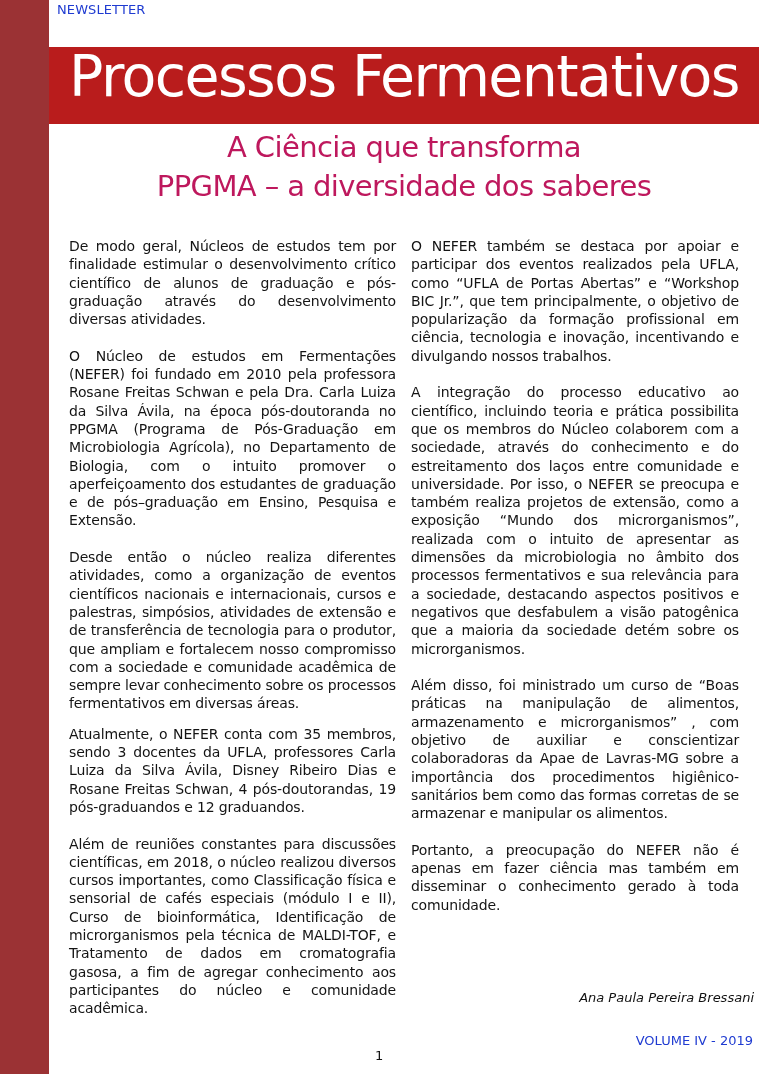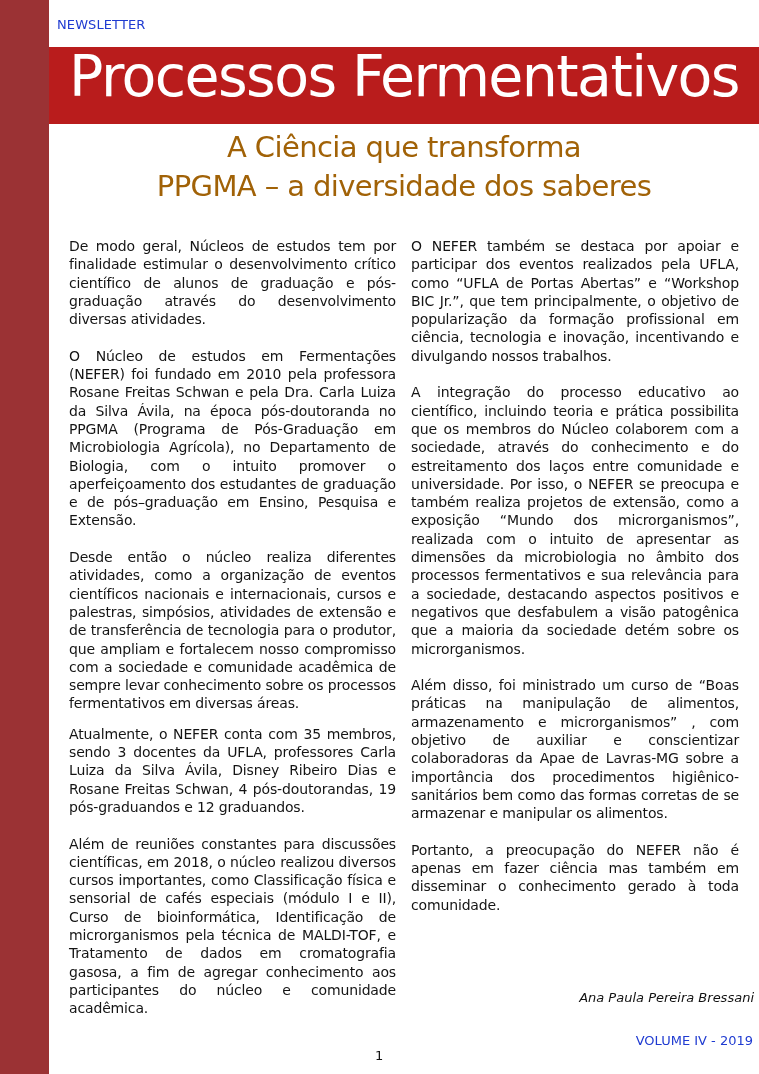--- a/index.html
+++ b/index.html
@@ -7,40 +7,40 @@
       width: 759px; height: 1074px; position: relative; overflow: hidden;
       background: #ffffff;
       font-family: "DejaVu Sans", sans-serif;
       color: #1a1a1a;
     }
     .side-bar {
       position: absolute; left: 0; top: 0; width: 49px; height: 1074px;
       background: #9b3234;
     }
     .kicker {
-      position: absolute; left: 57px; top: 17px;
+      position: absolute; left: 57px; top: 2px;
       font-family: "DejaVu Sans", sans-serif;
       font-size: 13px; color: #1f3bd1; letter-spacing: 0.1px;
     }
     .banner {
       position: absolute; left: 49px; top: 47px; width: 710px; height: 77px;
       background: #b91c1c;
       overflow: hidden;
     }
     .banner-title {
       position: absolute; left: -2px; top: -6px; width: 714px;
       text-align: center; white-space: nowrap;
       font-family: "DejaVu Sans", sans-serif;
       font-size: 57px; color: #ffffff; letter-spacing: -1.6px;
       line-height: 70px;
     }
     .subtitle {
       position: absolute; left: 49px; width: 710px; text-align: center;
       font-family: "DejaVu Sans", sans-serif;
-      font-size: 29px; color: #a16207; letter-spacing: -0.6px; line-height: 38px;
+      font-size: 29px; color: #be185d; letter-spacing: -0.6px; line-height: 38px;
     }
     .subtitle.l1 { top: 128px; }
     .subtitle.l2 { top: 167px; }
     .col {
       position: absolute; top: 237px;
       font-family: "DejaVu Sans", sans-serif;
       font-size: 14px; line-height: 18.3px; text-align: justify;
       color: #141414; letter-spacing: -0.15px;
     }
     .col.left { left: 69px; width: 327px; }

